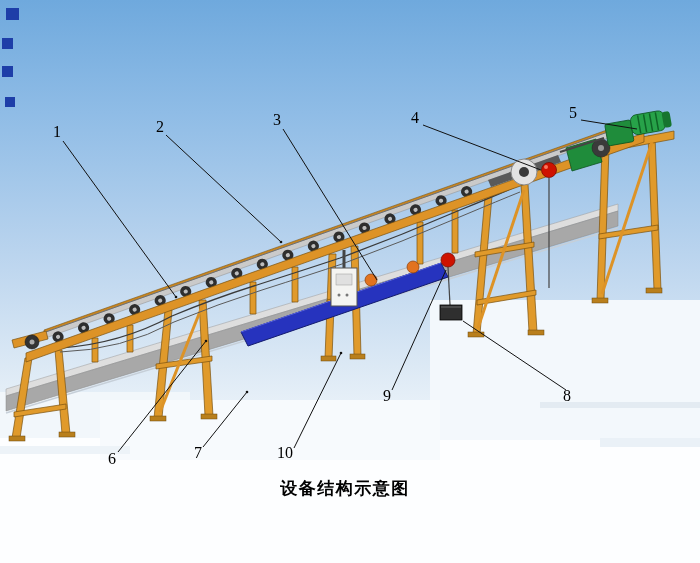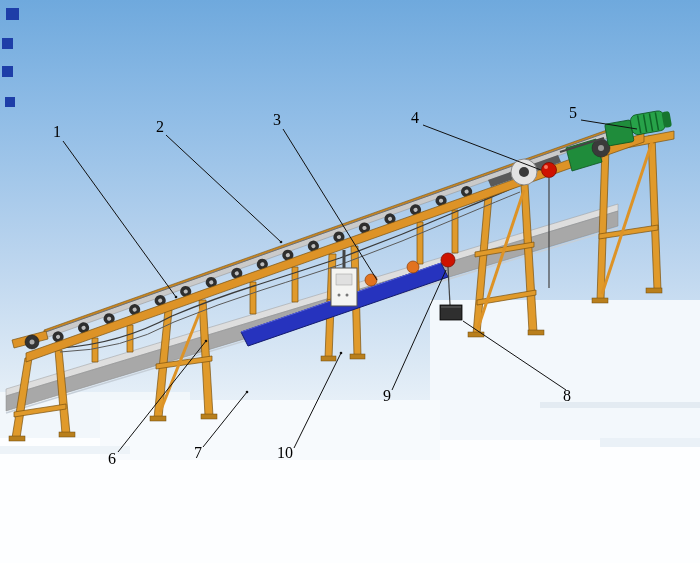--- a/index.html
+++ b/index.html
@@ -194,13 +194,14 @@
     <text class="callout-text" x="415" y="123" text-anchor="middle">4</text>
     <text class="callout-text" x="573" y="118" text-anchor="middle">5</text>
     <text class="callout-text" x="112" y="464" text-anchor="middle">6</text>
     <text class="callout-text" x="198" y="458" text-anchor="middle">7</text>
     <text class="callout-text" x="567" y="401" text-anchor="middle">8</text>
     <text class="callout-text" x="387" y="401" text-anchor="middle">9</text>
     <text class="callout-text" x="285" y="458" text-anchor="middle">10</text>
   </g>
 </svg>
 
+<div class="caption">设备结构示意图</div>
 </div>
 
 </body></html>

